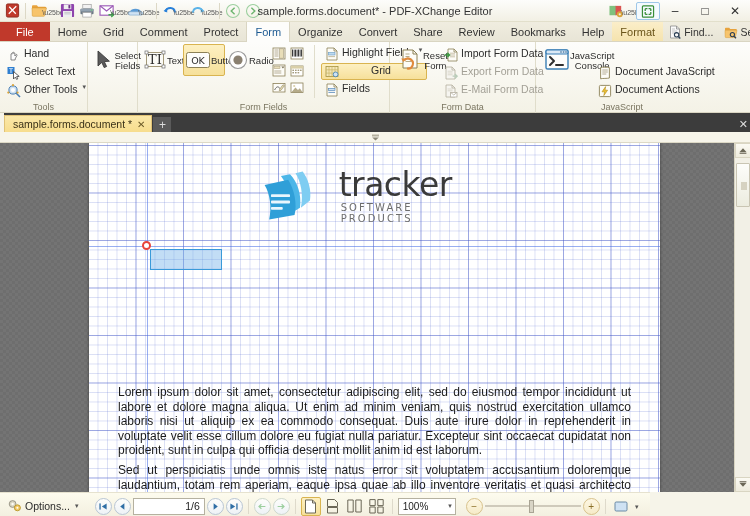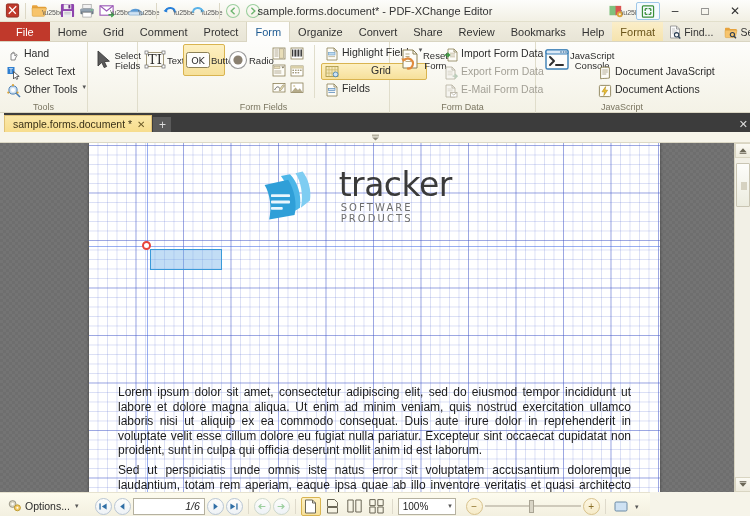--- a/index.html
+++ b/index.html
@@ -194,21 +194,21 @@
     display:flex; align-items:flex-end;
   }
   .sb-options{ display:flex;align-items:center;gap:3px; padding:0 6px; height:20px;
                 border:1px solid transparent; border-radius:2px; font-size:10.5px; color:#2c2c2c;}
   .sb-center{ margin-left:auto; margin-right:auto; display:flex; align-items:center; gap:2px;}
   .rbtn{ width:17px;height:17px; border:1px solid #b9c6d4; border-radius:50%;
          background:linear-gradient(#fdfdfb,#eef2f6); display:flex;align-items:center;justify-content:center;
          font-size:8px; color:#2f6ea5;}
   .rbtn.dis{ color:#b4c4b6; border-color:#cdd8cd;}
   .pagebox{ width:72px; height:17px; border:1px solid #b5b1a0; background:#fff;
-            font-size:10.5px; color:#222; text-align:right; padding:0 4px; line-height:15px;font-style:italic;}
+            font-size:10.5px; color:#222; text-align:right; padding:0 4px; line-height:15px;}
   .sb-sep{ width:1px;height:15px;background:#dedacb; margin:0 3px;}
   .vbtn{ width:20px;height:19px;border:1px solid transparent;border-radius:2px;
          display:flex;align-items:center;justify-content:center;}
   .vbtn.active{ background:linear-gradient(#fdf0c2,#f6e09a); border-color:#d9b450;}
   .zoombox{ width:58px;height:17px;border:1px solid #b5b1a0;background:#fff;
             font-size:10px; color:#222; display:flex;align-items:center;
             padding-left:4px; position:relative;}
   .zoombox .zcaret{ position:absolute; right:3px; font-size:7px; color:#555;}
   .slider{ position:relative; width:96px; height:17px; display:flex; align-items:center;}
   .track{ width:100%; height:2px; background:#cfcabb;}

